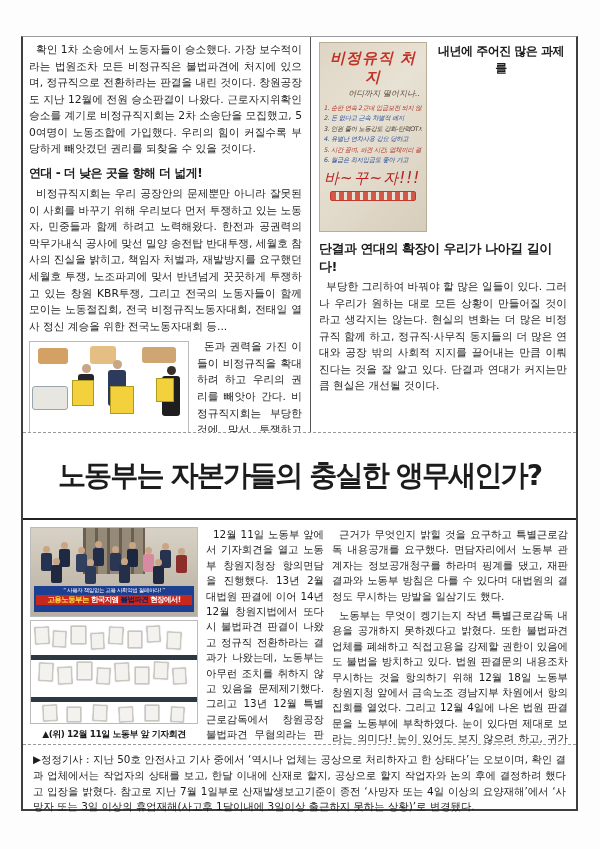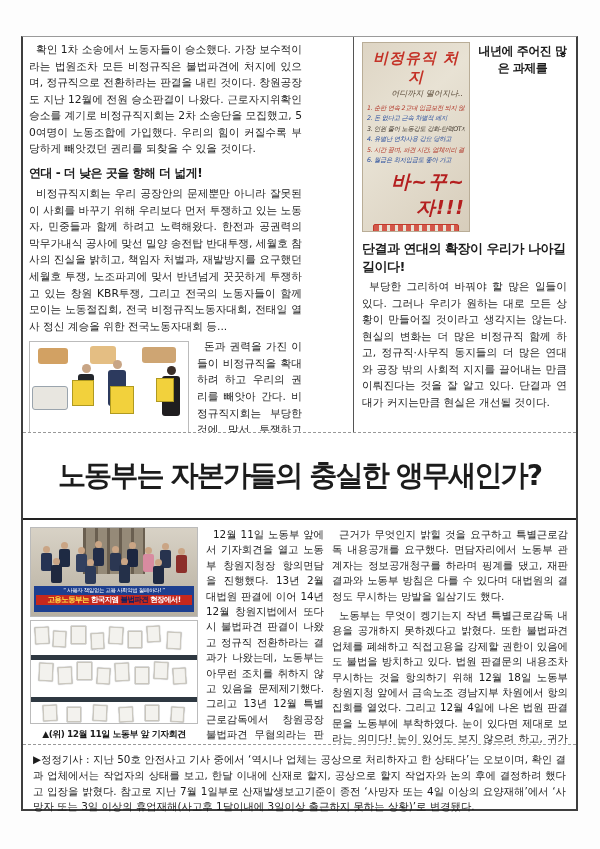--- a/index.html
+++ b/index.html
@@ -1,21 +1,21 @@
 <!DOCTYPE html>
 <html lang="ko"><head>
 <meta charset="utf-8">
 <style>
   html,body{margin:0;padding:0;background:#fdfdfd;}
   body{width:600px;height:849px;position:relative;overflow:hidden;
        font-family:"DejaVu Sans","Liberation Sans",sans-serif;color:#1c1c1c;}
   .page{position:absolute;left:21px;top:36px;width:553px;height:772px;
         background:#fff;border:2px solid #3f3f3f;border-top:1px solid #9a9a9a;}
   
-  .top-section{display:flex;height:395px;overflow:hidden;border-bottom:1px dashed #999;gap:43px;}
+  .top-section{display:flex;height:395px;overflow:hidden;border-bottom:1px dashed #999;}
   .col-left{width:287px;padding:5px 8px 2px 6px;box-sizing:border-box;}
   .col-right{flex:1;padding:4px 9px 2px 8px;box-sizing:border-box;border-left:1px solid #555;}
   p.body{font-size:10.7px;line-height:1.55;text-align:justify;margin:0 0 4px 0;text-indent:7px;
          word-break:break-all;}
   h3.sec{font-size:12px;font-weight:bold;margin:7px 0 4px 0;letter-spacing:-0.5px;}
   h3.sec2{font-size:13px;font-weight:bold;margin:6px 0 3px 0;letter-spacing:-0.5px;}
   
   .fig-left{float:left;width:160px;margin:2px 8px 0 0;}
   .photoA{position:relative;width:158px;height:100px;overflow:hidden;border:1px solid #bbb;
           background:linear-gradient(180deg,#2b2320 0%,#4a3а2e 18%,#6b5138 34%,#7d7468 52%,#8d8a84 70%,#7b7974 100%);}
@@ -27,21 +27,21 @@
   
   .poster{float:left;width:108px;height:190px;margin:1px 8px 2px 0;box-sizing:border-box;
           background:linear-gradient(135deg,#ded5c4 0%,#e8e2d4 40%,#d7cdbb 100%);
           border:1px solid #b9ad97;padding:5px 4px;overflow:hidden;}
   .poster .ttl{font-size:15px;font-weight:bold;color:#c43227;font-style:italic;
                letter-spacing:1px;text-align:center;margin:1px 2px 0;}
   .poster .sub{font-size:8px;color:#5a4a38;font-style:italic;text-align:right;margin:1px 2px 4px 0;}
   .poster .ln{font-size:6.3px;line-height:1.65;font-style:italic;letter-spacing:-0.3px;
               white-space:nowrap;overflow:hidden;}
   .lnA{color:#b03325;} .lnB{color:#2a4f9e;} .lnC{color:#403а30;color:#40382e;}
-  .poster .big{font-size:19px;font-weight:bold;font-style:italic;text-align:right;
+  .poster .big{font-size:15px;font-weight:normal;font-style:italic;text-align:left;
                color:#b41f1f;margin-top:4px;letter-spacing:1px;}
   .poster .stamp{height:8px;margin:3px 6px 0;border:1px solid #c0392b;border-radius:2px;
                  background:repeating-linear-gradient(90deg,#d4584a 0 5px,#e8e2d4 5px 8px);}
   .clear{clear:both;}
   
   .headline{height:85px;border-bottom:2px solid #222;text-align:center;overflow:hidden;
             display:flex;flex-direction:column;justify-content:center;}
   .hl-top{font-size:19px;font-weight:bold;letter-spacing:-1px;margin:0 0 4px;}
   .hl-main{font-size:29px;font-weight:bold;letter-spacing:-2px;margin:0;transform:scaleX(.97);}
   

